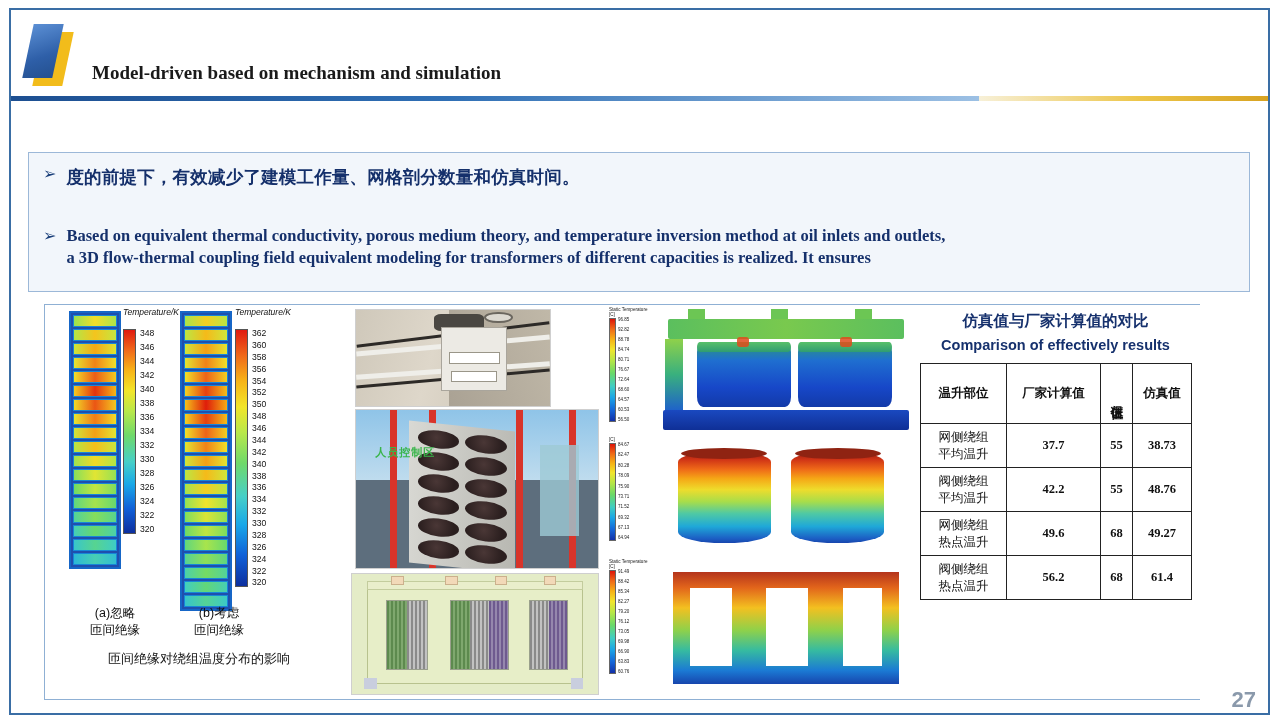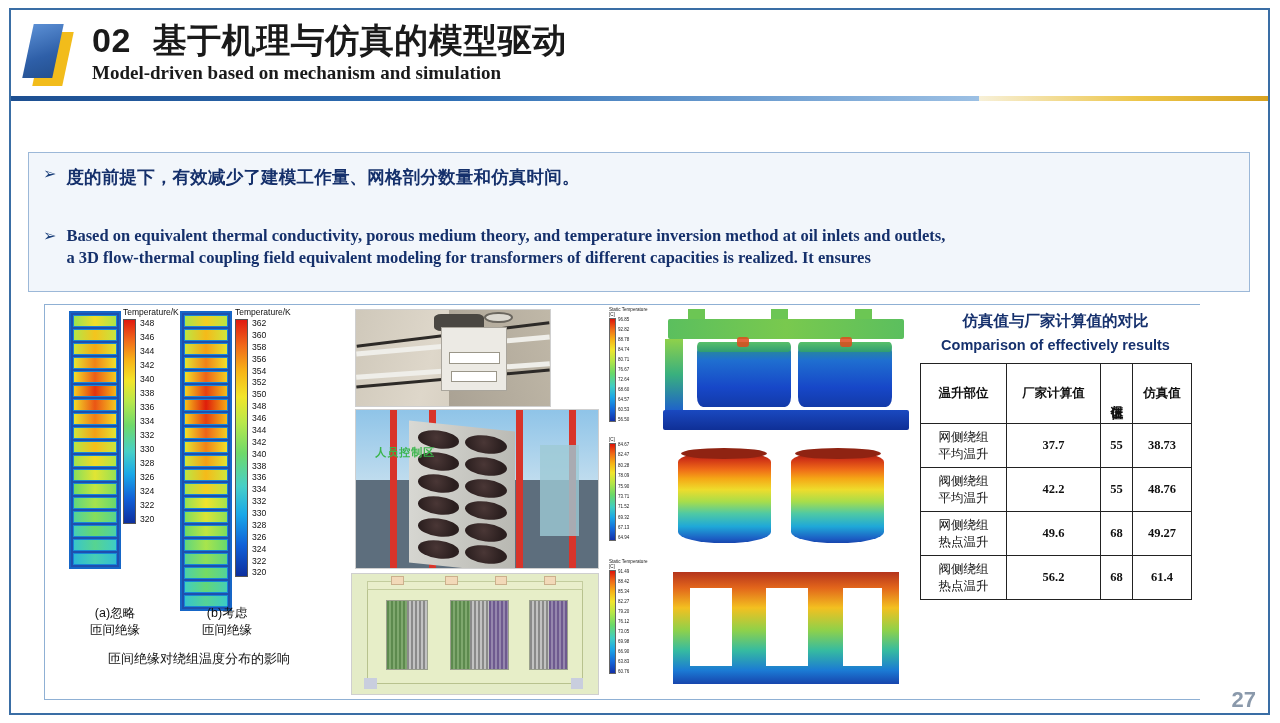--- a/index.html
+++ b/index.html
@@ -91,34 +91,34 @@
   .wstack.a { left: 24px; top: 6px; }
   .wstack.b { left: 135px; top: 6px; }
   .coilcol {
     width: 52px; background: #1f4fae; border: 2px solid #1666c7;
     padding: 2px; display: flex; flex-direction: column; gap: 2px;
   }
   .coilcol .disc { height: 12px; border: 1px solid #1686d8; }
   .cbar-wrap { position: absolute; font-size: 8.5px; color: #111; }
   .cbar-wrap.a { left: 78px; top: 2px; }
   .cbar-wrap.b { left: 190px; top: 2px; }
-  .cbar-title { font-size: 8.5px; color: #111; margin-bottom: 2px; white-space: nowrap; }
+  .cbar-title { font-size: 8.5px; color: #111; margin-bottom: 12px; white-space: nowrap; font-style: italic; }
   .cbar-row { display: flex; gap: 4px; }
   .cbar {
     width: 13px; border: 1px solid #555;
     background: linear-gradient(to top,
       #0d2f9e 0%, #1060d8 12%, #19a8e8 24%, #46cfc8 35%,
       #6fd96a 48%, #b9e84a 60%, #f2e52a 70%, #f7b417 80%,
       #f0691a 90%, #e01a10 100%);
   }
   .cticks { display: flex; flex-direction: column; justify-content: space-between; font-size: 8.6px; line-height: 1; }
   .cap-row { position: absolute; left: 0; top: 300px; width: 302px; }
   .cap { position: absolute; text-align: center; font-size: 12.5px; color: #111; line-height: 1.35; }
   .cap.a { left: 10px; width: 120px; }
-  .cap.b { left: 122px; width: 120px; }
+  .cap.b { left: 114px; width: 120px; }
   .cap-full {
     position: absolute; left: 6px; top: 345px; width: 296px;
     text-align: center; font-size: 13px; color: #111;
   }
 
   
   .colB { position: absolute; left: 302px; top: 0; width: 258px; height: 394px; }
   .photo { position: absolute; border: 1px solid #cfcfcf; overflow: hidden; }
   .photo.p1 { left: 8px; top: 4px; width: 196px; height: 98px; background: #d6d2c8; }
   .photo.p2 { left: 8px; top: 104px; width: 244px; height: 160px; background: #b9c6cf; }
@@ -242,24 +242,20 @@
 <div class="slide">
 
   <div class="frame-left"></div>
   <div class="frame-right"></div>
   <div class="frame-top"></div>
   <div class="frame-bot"></div>
 
   <div class="logo">
     <div class="para-y"></div>
     <div class="para-b"></div>
-  </div>
-  <div class="title-cn">
-    <span>02</span>
-    <span style="display:inline-block;width:12px"></span><span>基于机理与仿真的模型驱动</span>
   </div>
   <div class="title-en">Model-driven based on mechanism and simulation</div>
 
   <div class="hdr-rule-wrap">
     <div class="hdr-rule-blue"></div>
     <div class="hdr-rule-gold"></div>
   </div>
 
 
   <div class="bullet-box">

